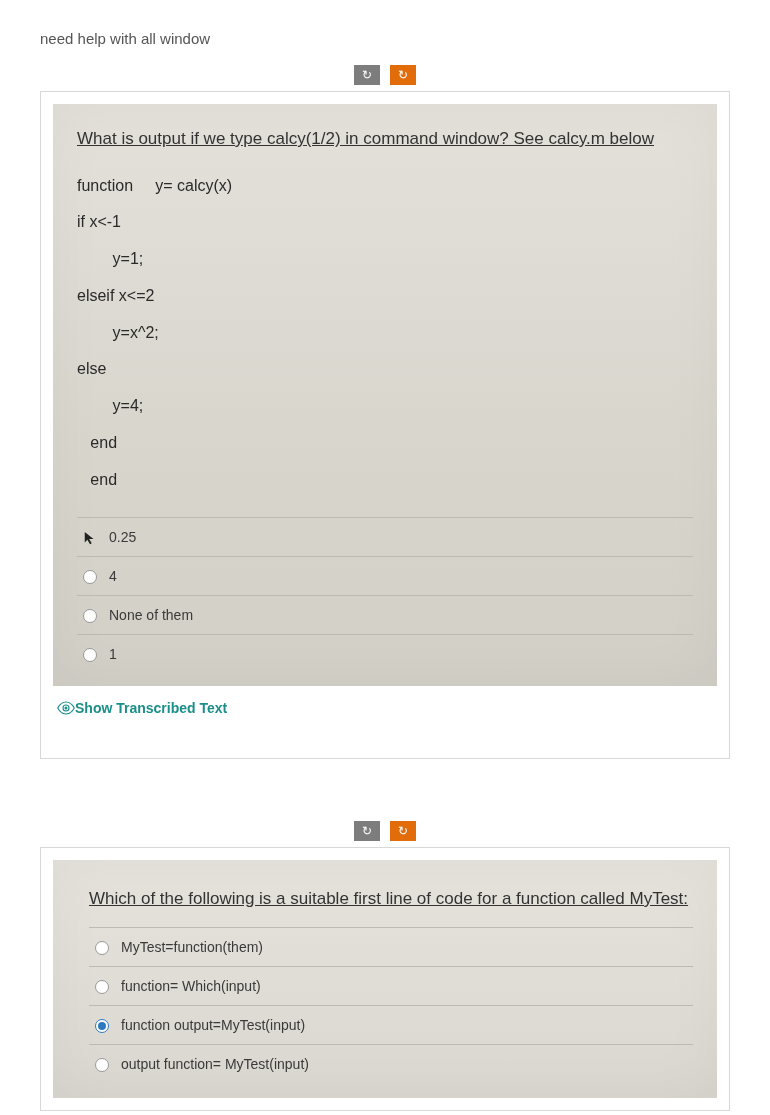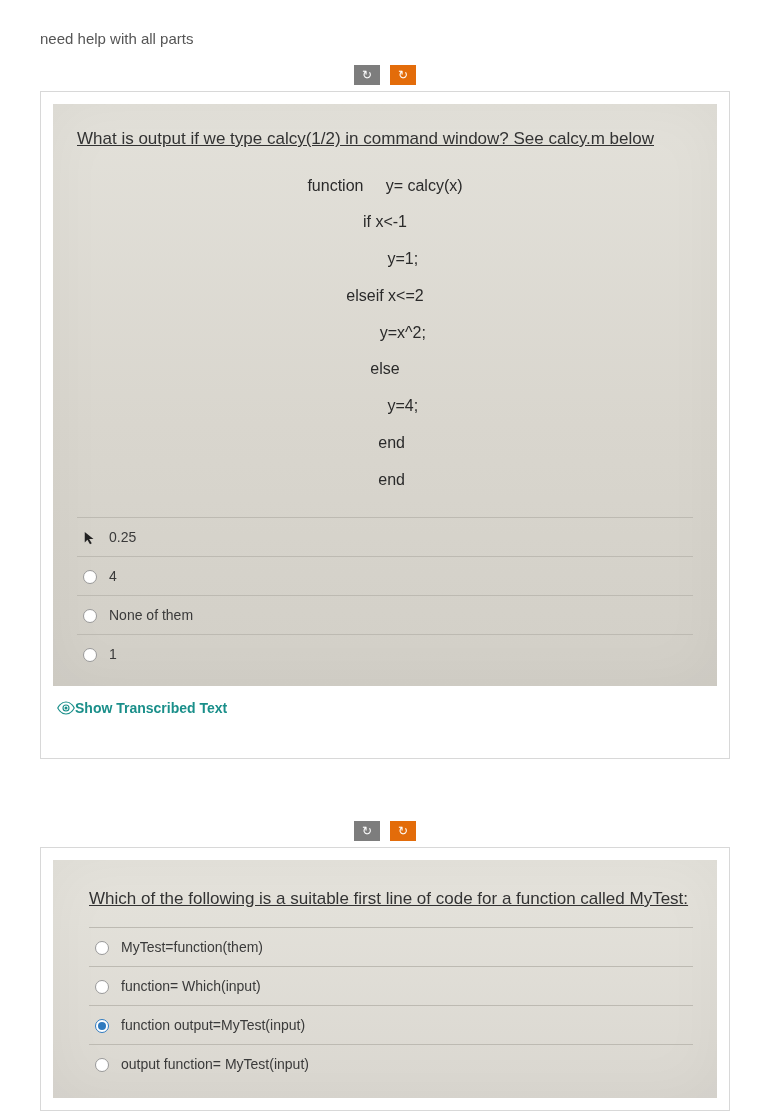--- a/index.html
+++ b/index.html
@@ -59,21 +59,21 @@
     margin-bottom: 16px;
     text-decoration: underline;
   }
   .code-block {
     font-size: 16px;
     line-height: 2.3;
     color: #2a2a2a;
     font-weight: 500;
     margin-bottom: 18px;
   }
-  .code-block .line { white-space: pre; text-align: center; }
+  .code-block .line { white-space: pre; }
   .options {
     border-top: 1px solid #bdbab2;
   }
   .opt-row {
     display: flex;
     align-items: flex-end;
     gap: 12px;
     padding: 11px 6px;
     border-bottom: 1px solid #bdbab2;
     font-size: 14px;
@@ -114,21 +114,21 @@
   .eye-icon {
     width: 18px; height: 14px;
   }
   .spacer-between { height: 40px; }
 </style>
 </head>
 <body>
 
 <div class="page">
 
-  <div class="heading">need help with all parts</div>
+  <div class="heading">need help with all window</div>
 
   <div class="toolbar">
     <div class="tb-btn tb-gray">
       <span>↻</span>
     </div>
     <div class="tb-btn tb-orange">
       <span>↻</span>
     </div>
   </div>
 

